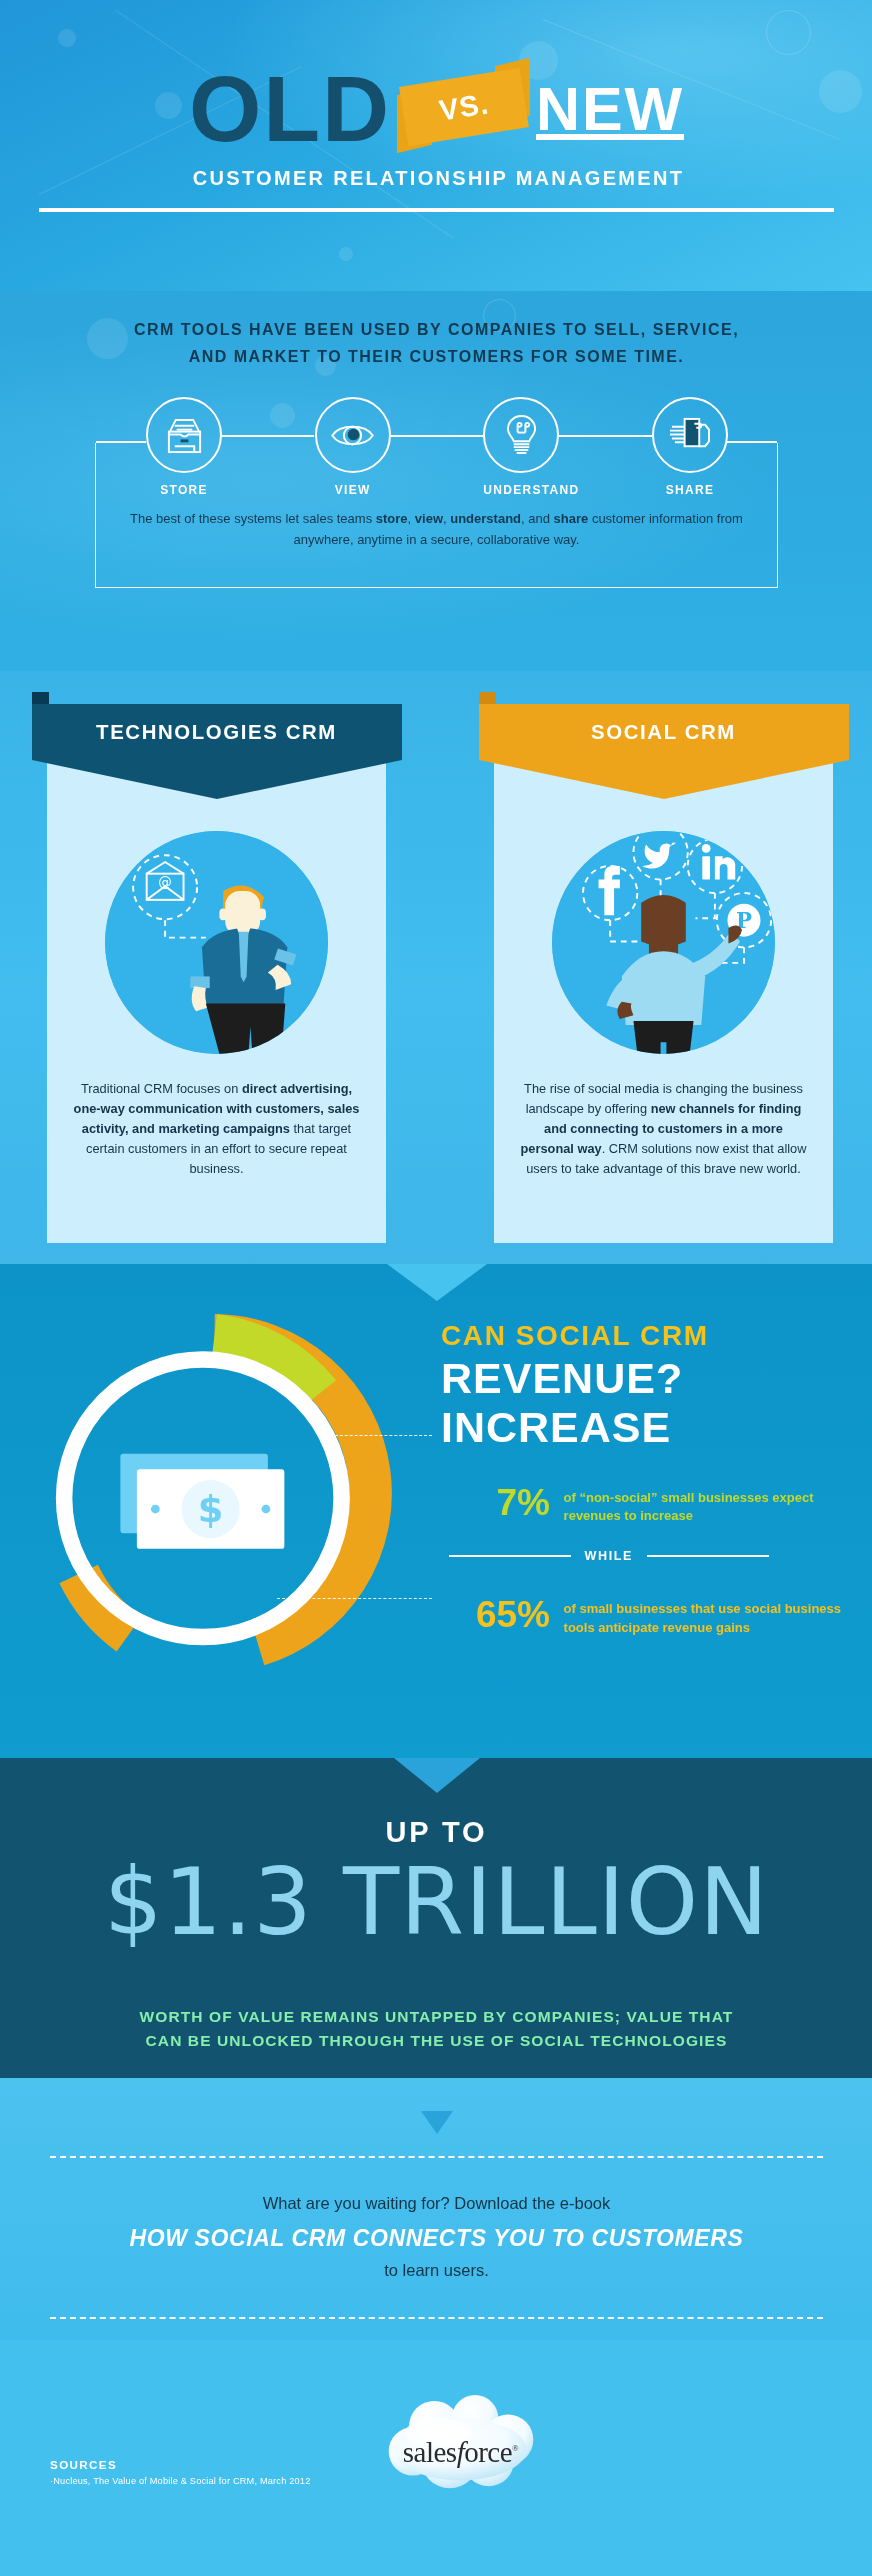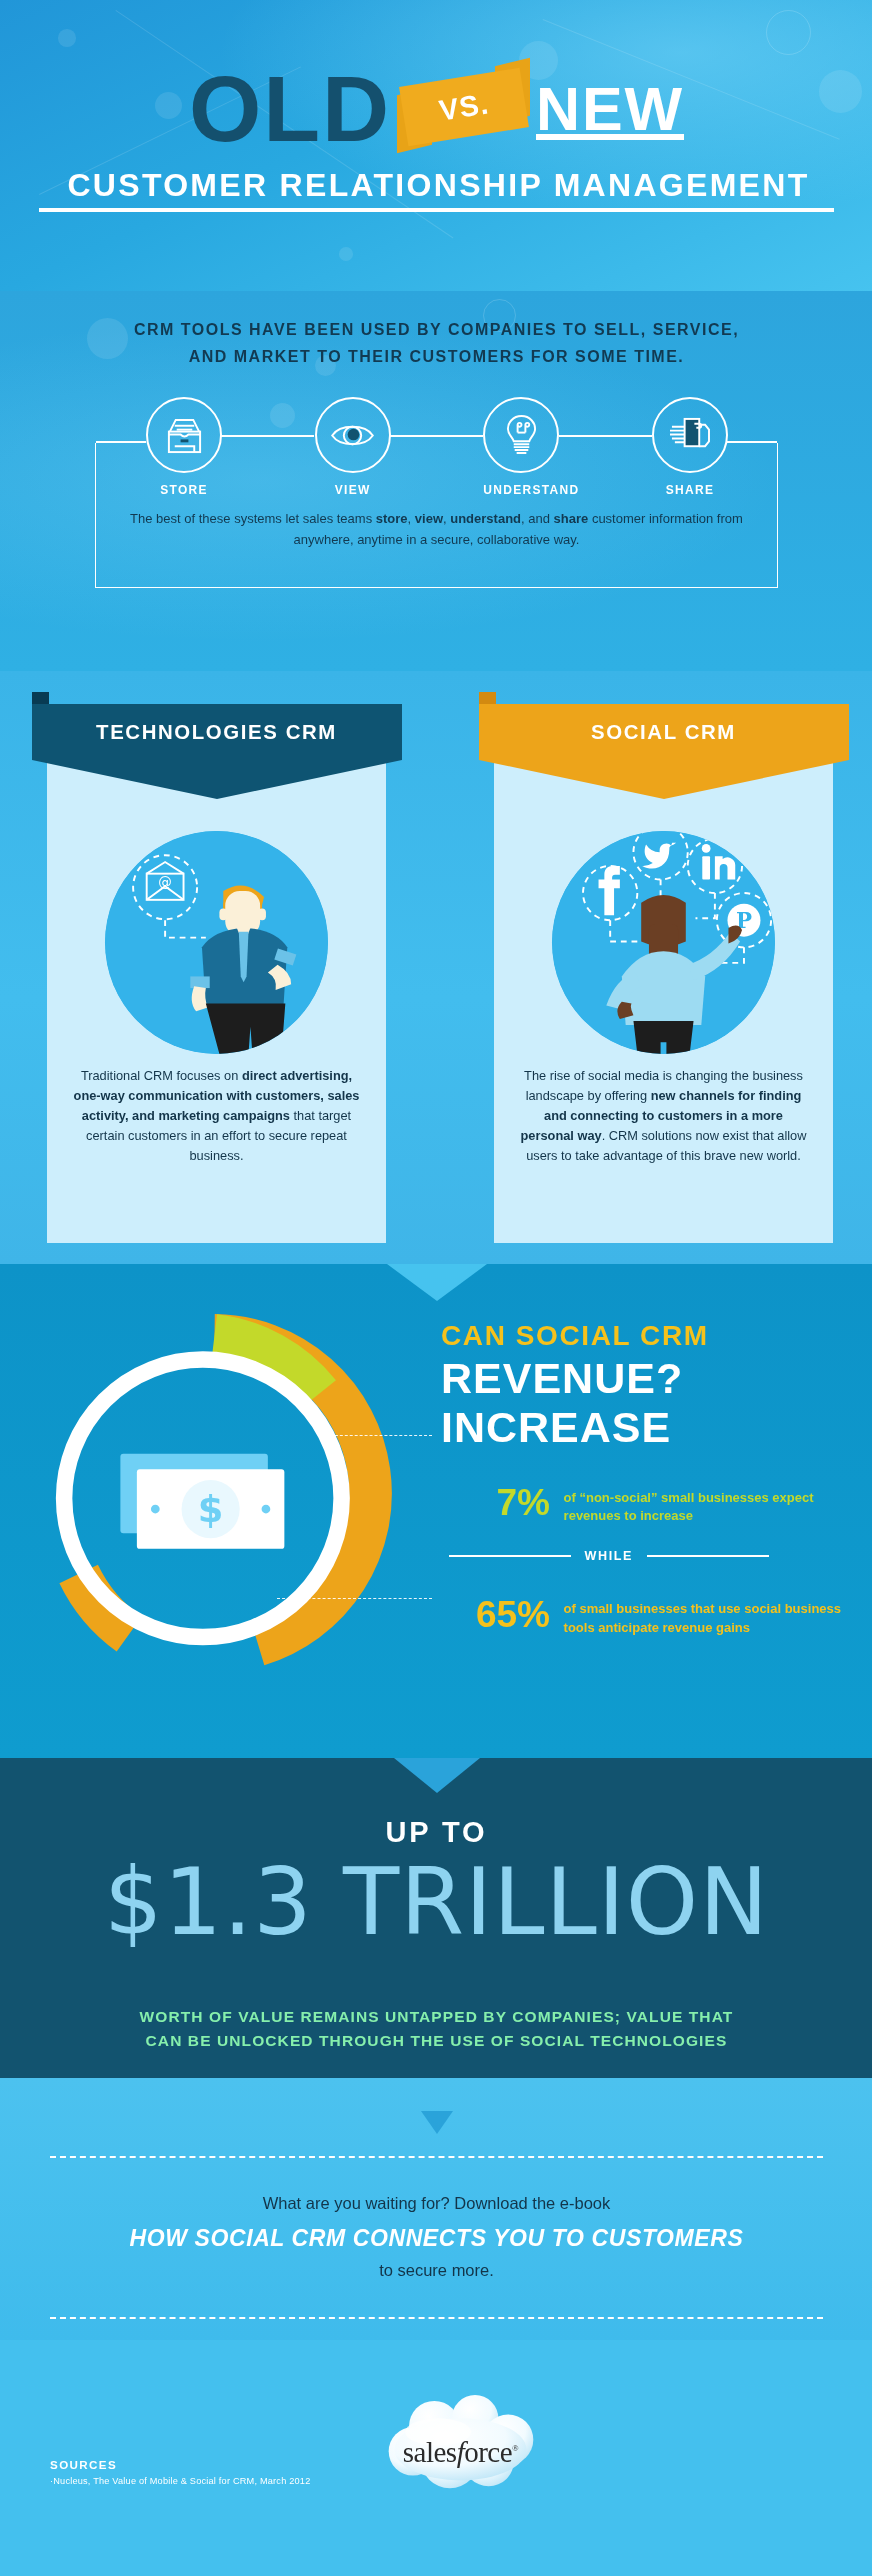--- a/index.html
+++ b/index.html
@@ -43,21 +43,21 @@
     position:absolute; left:11.6px; top:21.3px; width:122px; height:60px;
     background:#f0ab1e; transform:rotate(-9deg);
     display:flex; align-items:center; justify-content:center;
   }
   .vs-band span {
     font-size:29px; font-weight:700; color:#ffffff; letter-spacing:1px;
     font-family:"Liberation Sans", sans-serif;
   }
   .hero-sub {
     position:absolute; top:167px; left:4px; right:0; text-align:center;
-    font-size:32px; font-weight:700; color:#ffffff; letter-spacing:2.3px;
+    font-size:20px; font-weight:700; color:#ffffff; letter-spacing:2.3px;
   }
   .hero-rule { position:absolute; left:39px; right:39px; top:208px; height:3.9px; background:#ffffff; }
 
   
   .intro {
     position:relative; padding:25px 0 0 0; height:380px;
     background:
       radial-gradient(ellipse at 30% 50%, rgba(120,215,250,.30) 0%, rgba(120,215,250,0) 60%),
       linear-gradient(180deg,#2da5dd 0%,#2fb0e4 100%);
     overflow:hidden;
@@ -121,21 +121,21 @@
   .ribbon-dark .ribbon-fold { background:#083b53; }
   .ribbon-gold .ribbon-main { background:#eda41a; }
   .ribbon-gold .ribbon-point { border-top:39px solid #eda41a; }
   .ribbon-gold .ribbon-fold { background:#d38a10; }
 
   .illus {
     width:223px; height:223px; border-radius:50%; margin:0 auto;
     background:#34b3ea; position:relative; overflow:hidden;
   }
   .card-text {
-    margin:12px 23px 0; text-align:center; font-size:12.8px; color:#13354a; line-height:1.56;
+    margin:25px 23px 0; text-align:center; font-size:12.8px; color:#13354a; line-height:1.56;
   }
   .card-text b { font-weight:700; }
 
   
   .revenue {
     position:relative; height:494px;
     background:linear-gradient(180deg,#0d93c8 0%,#0f9ccf 100%);
     overflow:hidden;
   }
   .wedge-top {
@@ -481,21 +481,21 @@
       <div>WORTH OF VALUE REMAINS UNTAPPED BY COMPANIES; VALUE THAT</div>
       <div>CAN BE UNLOCKED THROUGH THE USE OF SOCIAL TECHNOLOGIES</div>
     </div>
   </section>
 
   <section class="cta">
     <div class="cta-tri"></div>
     <div class="dashrule" style="top:78px;"></div>
     <div class="cta-l1">What are you waiting for? Download the e-book</div>
     <div class="cta-l2">HOW SOCIAL CRM CONNECTS YOU TO CUSTOMERS</div>
-    <div class="cta-l3">to secure more.</div>
+    <div class="cta-l3">to learn users.</div>
     <div class="dashrule" style="top:239px;"></div>
   </section>
 
   <footer class="footer">
     <div class="sources-t">SOURCES</div>
     <div class="sources-b">·Nucleus, The Value of Mobile &amp; Social for CRM, March 2012</div>
 
     <div class="sf-logo">
       <svg width="165" height="107" viewBox="0 0 170 110" style="position:absolute;left:0;top:0;">
         <defs>

